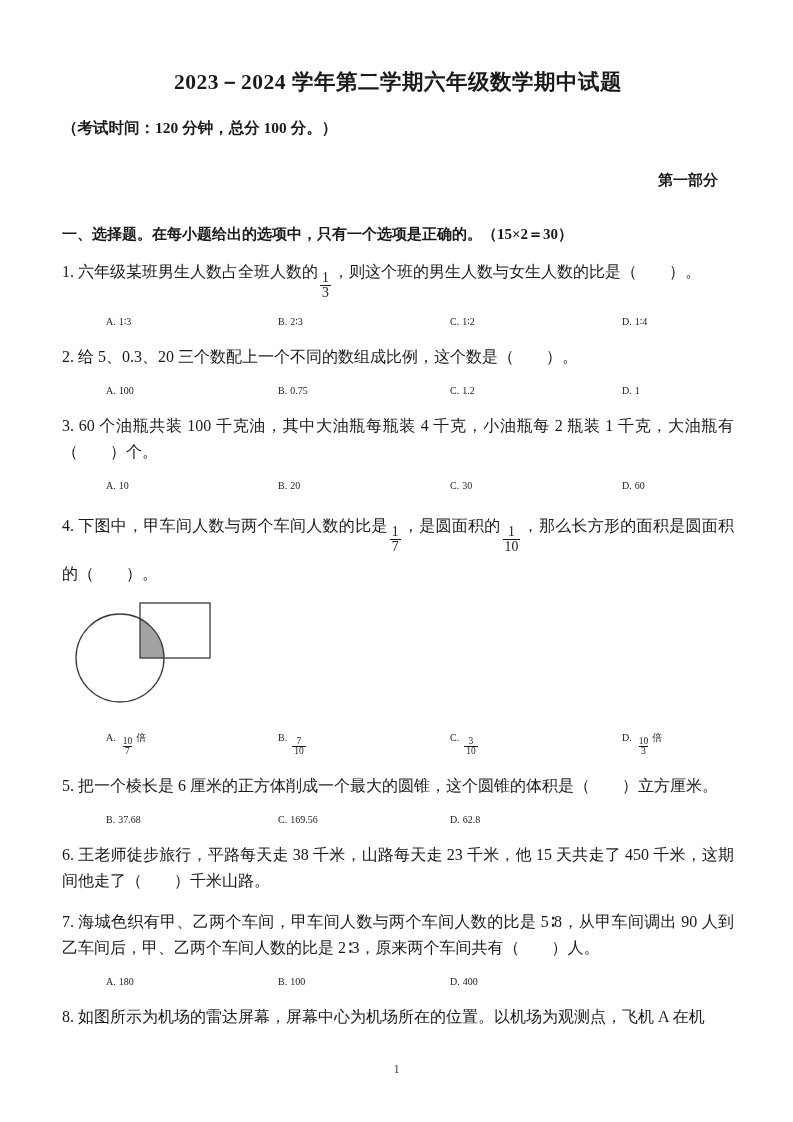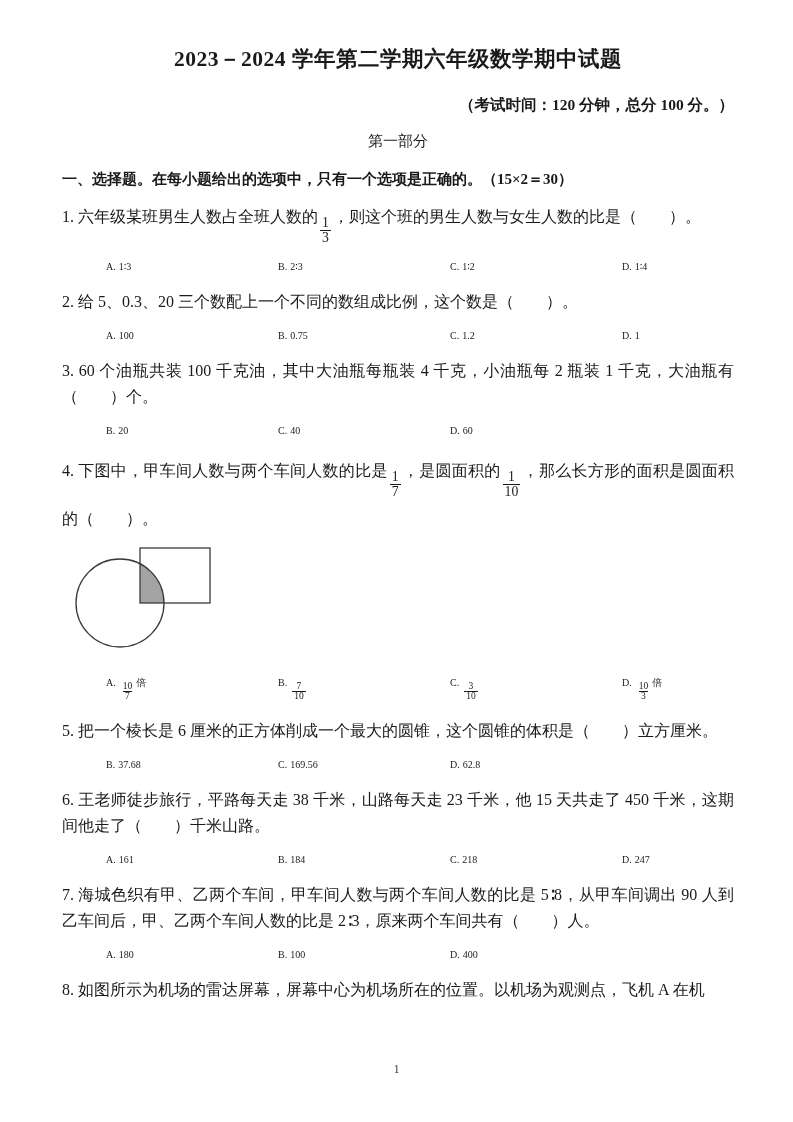--- a/index.html
+++ b/index.html
@@ -26,36 +26,36 @@
     width: 672px;
   }
 
   
   .doc-title {
     text-align: center;
     font-size: 21.5px;
     font-weight: bold;
     letter-spacing: 0.5px;
     margin: 0;
-    padding-top: 46px;
+    padding-top: 69px;
     line-height: 1.3;
   }
   .doc-subtitle {
-    text-align: right;
+    text-align: left;
     font-size: 15.5px;
     font-weight: bold;
     margin: 0;
     padding-top: 21px;
     line-height: 1.3;
   }
   .part-title {
-    text-align: center;
+    text-align: right;
     font-size: 15px;
-    font-weight: normal;
-    margin: 0;
+    font-weight: bold;
+    margin: 16px;
     padding-top: 17px;
     line-height: 1.3;
   }
   .section-head {
     font-size: 15px;
     font-weight: bold;
     margin: 0;
     padding-top: 17px;
     line-height: 1.35;
   }
@@ -174,22 +174,23 @@
       <span class="opt"><span class="opt-label">B.</span><span>0.75</span></span>
       <span class="opt"><span class="opt-label">C.</span><span>1.2</span></span>
       <span class="opt"><span class="opt-label">D.</span><span>1</span></span>
     </div>
 
     <p class="question">
       <span>3.</span>
       <span>60 个油瓶共装 100 千克油，其中大油瓶每瓶装 4 千克，小油瓶每 2 瓶装 1 千克，大油瓶有（　　）个。</span>
     </p>
     <div class="opts">
+      <span class="opt"><span class="opt-label">A.</span><span>10</span></span>
       <span class="opt"><span class="opt-label">B.</span><span>20</span></span>
-      <span class="opt"><span class="opt-label">C.</span><span>40</span></span>
+      <span class="opt"><span class="opt-label">C.</span><span>30</span></span>
       <span class="opt"><span class="opt-label">D.</span><span>60</span></span>
     </div>
 
     <p class="question tall">
       <span>4.</span>
       <span>下图中，甲车间人数与两个车间人数的比是</span><span class="frac">
           <span class="num">1</span>
           <span class="den">7</span>
         </span><span>，是圆面积的</span><span class="frac">
           <span class="num">1</span>
@@ -239,26 +240,20 @@
     <div class="opts">
       <span class="opt"><span class="opt-label">B.</span><span>37.68</span></span>
       <span class="opt"><span class="opt-label">C.</span><span>169.56</span></span>
       <span class="opt"><span class="opt-label">D.</span><span>62.8</span></span>
     </div>
 
     <p class="question">
       <span>6.</span>
       <span>王老师徒步旅行，平路每天走 38 千米，山路每天走 23 千米，他 15 天共走了 450 千米，这期间他走了（　　）千米山路。</span>
     </p>
-    <div class="opts">
-      <span class="opt"><span class="opt-label">A.</span><span>161</span></span>
-      <span class="opt"><span class="opt-label">B.</span><span>184</span></span>
-      <span class="opt"><span class="opt-label">C.</span><span>218</span></span>
-      <span class="opt"><span class="opt-label">D.</span><span>247</span></span>
-    </div>
 
     <p class="question">
       <span>7.</span>
       <span>海城色织有甲、乙两个车间，甲车间人数与两个车间人数的比是 5∶8，从甲车间调出 90 人到乙车间后，甲、乙两个车间人数的比是 2∶3，原来两个车间共有（　　）人。</span>
     </p>
     <div class="opts">
       <span class="opt"><span class="opt-label">A.</span><span>180</span></span>
       <span class="opt"><span class="opt-label">B.</span><span>100</span></span>
       <span class="opt"><span class="opt-label">D.</span><span>400</span></span>
     </div>

